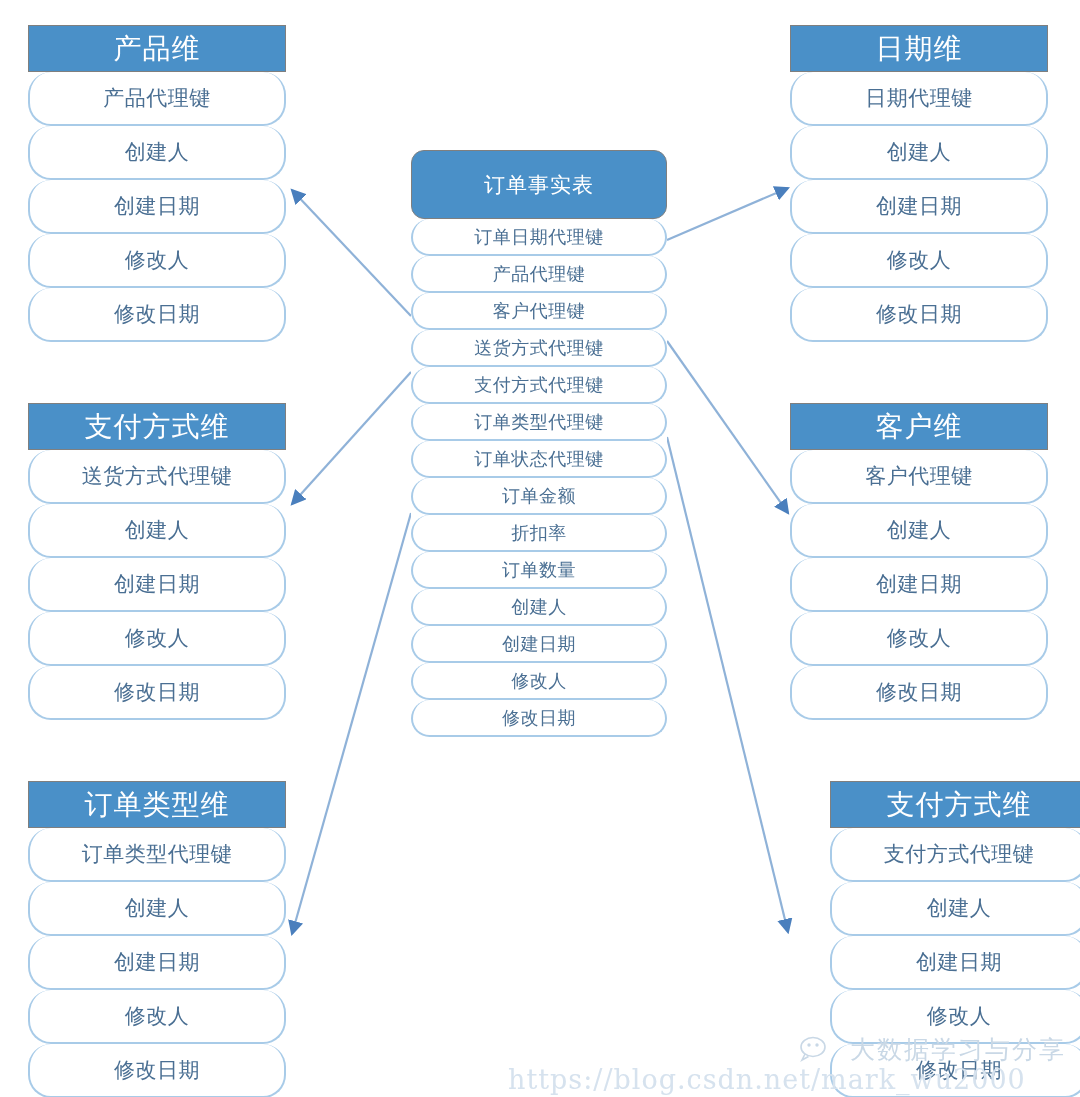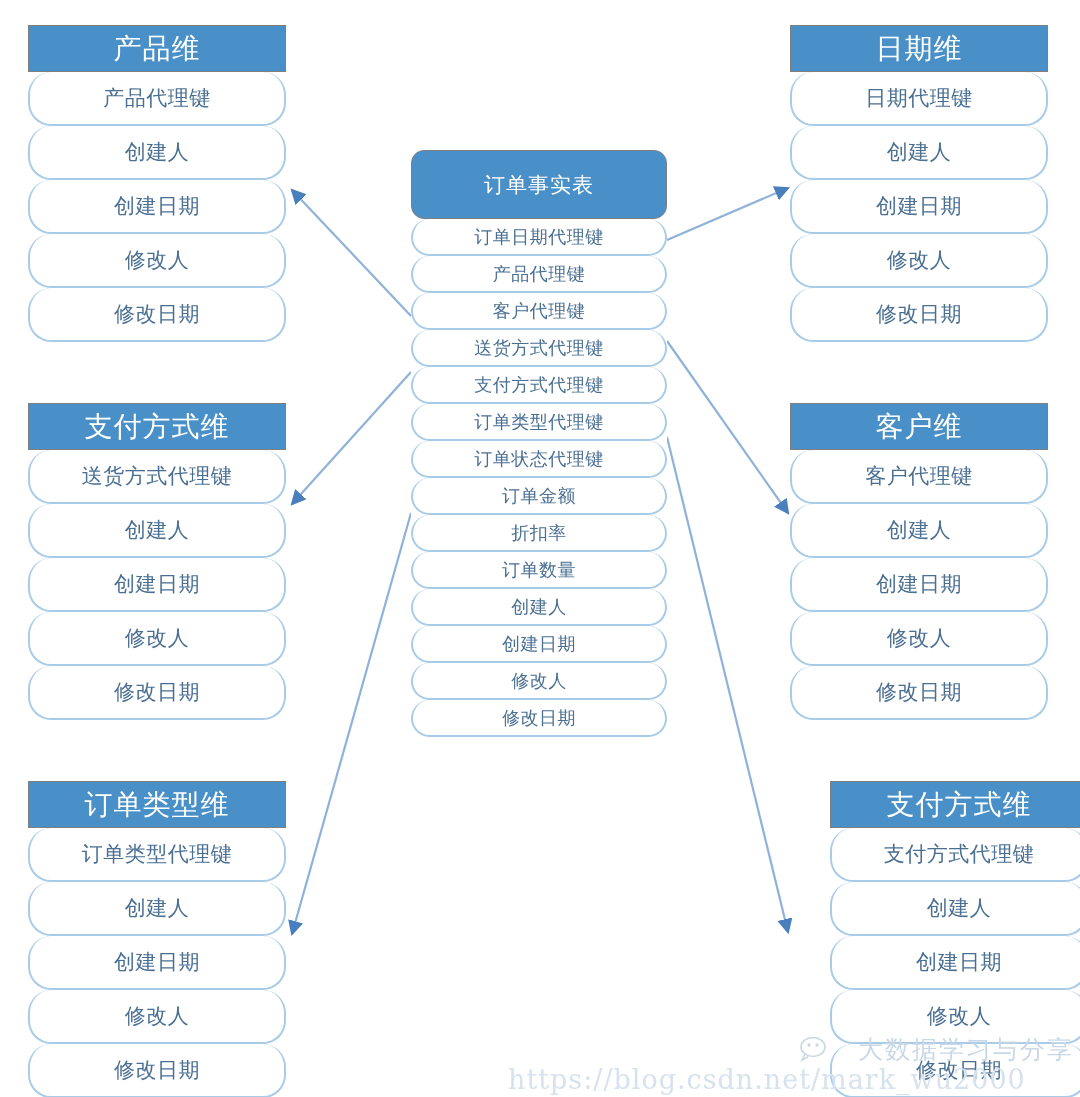--- a/index.html
+++ b/index.html
@@ -68,21 +68,21 @@
     pointer-events: none;
   }
 
   
   .wm-brand {
     position: absolute;
     left: 800px;
     top: 1033px;
     display: flex;
     align-items: center;
-    gap: 24px;
+    gap: 16px;
     color: #c9d8e6;
     font-size: 25px;
     letter-spacing: 2px;
     white-space: nowrap;
   }
   .wm-url {
     position: absolute;
     left: 508px;
     top: 1064px;
     color: #d6e2ee;

